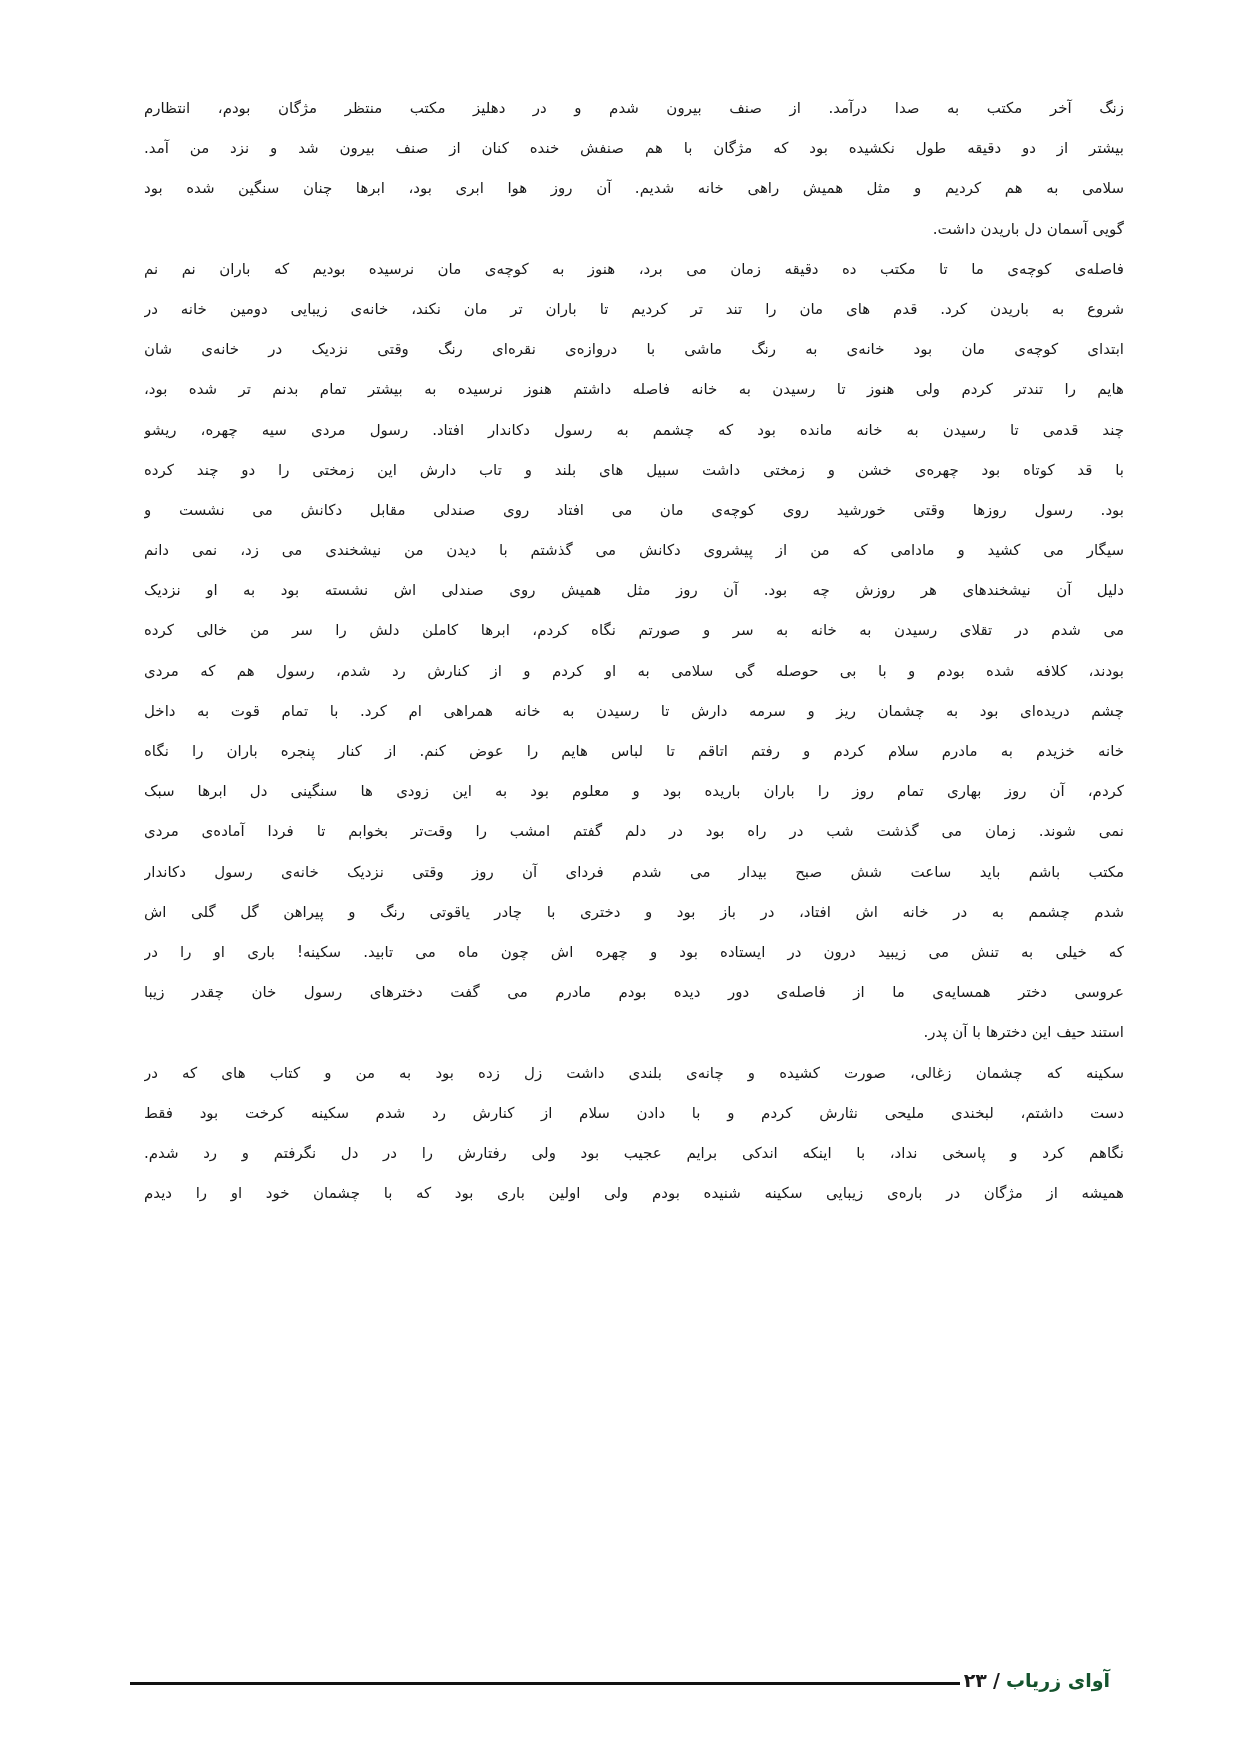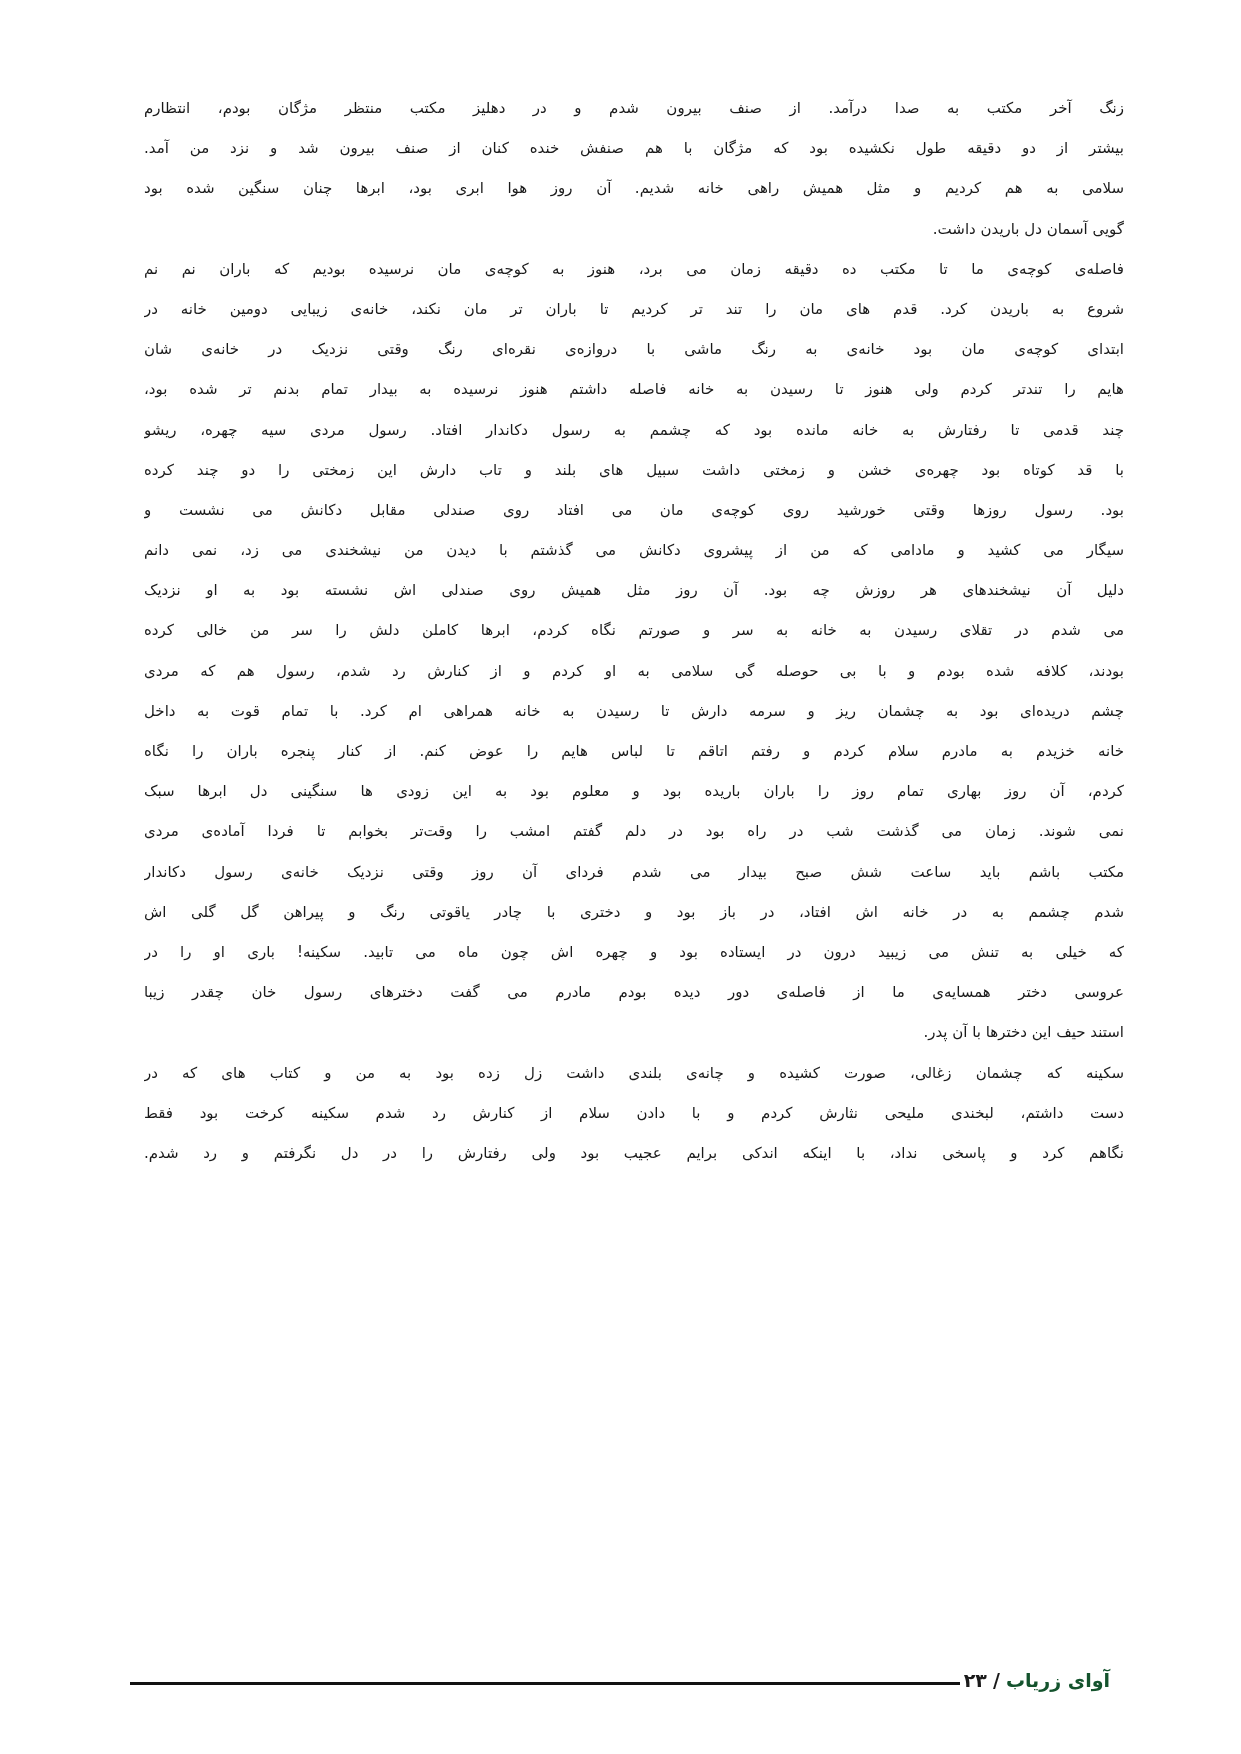--- a/index.html
+++ b/index.html
@@ -84,22 +84,22 @@
     <span class="line">زنگ آخر مکتب به صدا درآمد. از صنف بیرون شدم و در دهلیز مکتب منتظر مژگان بودم، انتظارم</span>
     <span class="line">بیشتر از دو دقیقه طول نکشیده بود که مژگان با هم صنفش خنده کنان از صنف بیرون شد و نزد من آمد.</span>
     <span class="line">سلامی به هم کردیم و مثل همیش راهی خانه شدیم. آن روز هوا ابری بود، ابرها چنان سنگین شده بود</span>
     <span class="line last">گویی آسمان دل باریدن داشت.</span>
   </p>
 
   <p class="paragraph">
     <span class="line">فاصله‌ی کوچه‌ی ما تا مکتب ده دقیقه زمان می برد، هنوز به کوچه‌ی مان نرسیده بودیم که باران نم نم</span>
     <span class="line">شروع به باریدن کرد. قدم های مان را تند تر کردیم تا باران تر مان نکند، خانه‌ی زیبایی دومین خانه در</span>
     <span class="line">ابتدای کوچه‌ی مان بود خانه‌ی به رنگ ماشی با دروازه‌ی نقره‌ای رنگ وقتی نزدیک در خانه‌ی شان</span>
-    <span class="line">هایم را تندتر کردم ولی هنوز تا  رسیدن به خانه فاصله داشتم هنوز نرسیده به بیدار تمام بدنم تر شده بود،</span>
-    <span class="line">چند قدمی تا رفتارش به خانه مانده بود که چشمم به رسول دکاندار افتاد. رسول مردی سیه چهره، ریشو</span>
+    <span class="line">هایم را تندتر کردم ولی هنوز تا  رسیدن به خانه فاصله داشتم هنوز نرسیده به بیشتر تمام بدنم تر شده بود،</span>
+    <span class="line">چند قدمی تا رسیدن به خانه مانده بود که چشمم به رسول دکاندار افتاد. رسول مردی سیه چهره، ریشو</span>
     <span class="line">با قد کوتاه بود چهره‌ی خشن و زمختی داشت سبیل های بلند و تاب دارش این زمختی را دو چند کرده</span>
     <span class="line">بود. رسول روزها وقتی خورشید روی کوچه‌ی مان می افتاد روی صندلی مقابل دکانش می نشست و</span>
     <span class="line">سیگار می کشید و مادامی که من از پیشروی دکانش می گذشتم با دیدن من نیشخندی می زد، نمی دانم</span>
     <span class="line">دلیل آن نیشخندهای هر روزش چه بود. آن روز مثل همیش روی صندلی اش نشسته بود به او نزدیک</span>
     <span class="line">می شدم در تقلای رسیدن به خانه به سر و صورتم نگاه کردم، ابرها کاملن دلش را سر من خالی کرده</span>
     <span class="line">بودند، کلافه شده بودم و با بی حوصله گی سلامی به او کردم و از کنارش رد شدم، رسول هم که مردی</span>
     <span class="line">چشم دریده‌ای بود به چشمان ریز و سرمه دارش تا رسیدن به خانه همراهی ام کرد. با تمام قوت به داخل</span>
     <span class="line">خانه خزیدم به مادرم سلام کردم و رفتم اتاقم تا لباس هایم را عوض کنم. از کنار پنجره باران را نگاه</span>
     <span class="line">کردم، آن روز بهاری تمام روز را باران باریده بود و معلوم بود به این زودی ها سنگینی دل ابرها سبک</span>
     <span class="line">نمی شوند. زمان می گذشت شب در راه بود در دلم گفتم امشب را وقت‌تر بخوابم تا فردا آماده‌ی مردی</span>
@@ -107,20 +107,21 @@
     <span class="line">شدم  چشمم به در خانه اش افتاد، در باز بود و دختری با چادر یاقوتی رنگ و پیراهن گل گلی اش</span>
     <span class="line">که خیلی به تنش می زیبید درون در ایستاده بود و چهره اش چون ماه می تابید. سکینه! باری او را در</span>
     <span class="line">عروسی دختر همسایه‌ی ما از فاصله‌ی دور دیده بودم مادرم می گفت دخترهای رسول خان چقدر زیبا</span>
     <span class="line last">استند حیف این دخترها با آن پدر.</span>
   </p>
 
   <p class="paragraph">
     <span class="line">سکینه که چشمان زغالی، صورت کشیده و چانه‌ی بلندی داشت زل زده بود به من و کتاب های که در</span>
     <span class="line">دست داشتم، لبخندی ملیحی نثارش کردم و با دادن سلام از کنارش رد شدم سکینه کرخت بود فقط</span>
     <span class="line">نگاهم کرد و پاسخی نداد، با اینکه اندکی برایم عجیب بود ولی رفتارش را در دل نگرفتم و رد شدم.</span>
+    <span class="line">همیشه از مژگان در باره‌ی زیبایی سکینه شنیده بودم ولی اولین باری بود که با چشمان خود او را دیدم</span>
   </p>
 </div>
 
 <div class="footer">
   <span class="footer-title">آوای زریاب</span>
   <span class="footer-sep">/</span>
   <span class="footer-page">۲۳</span>
   <span class="footer-rule"></span>
 </div>
 

